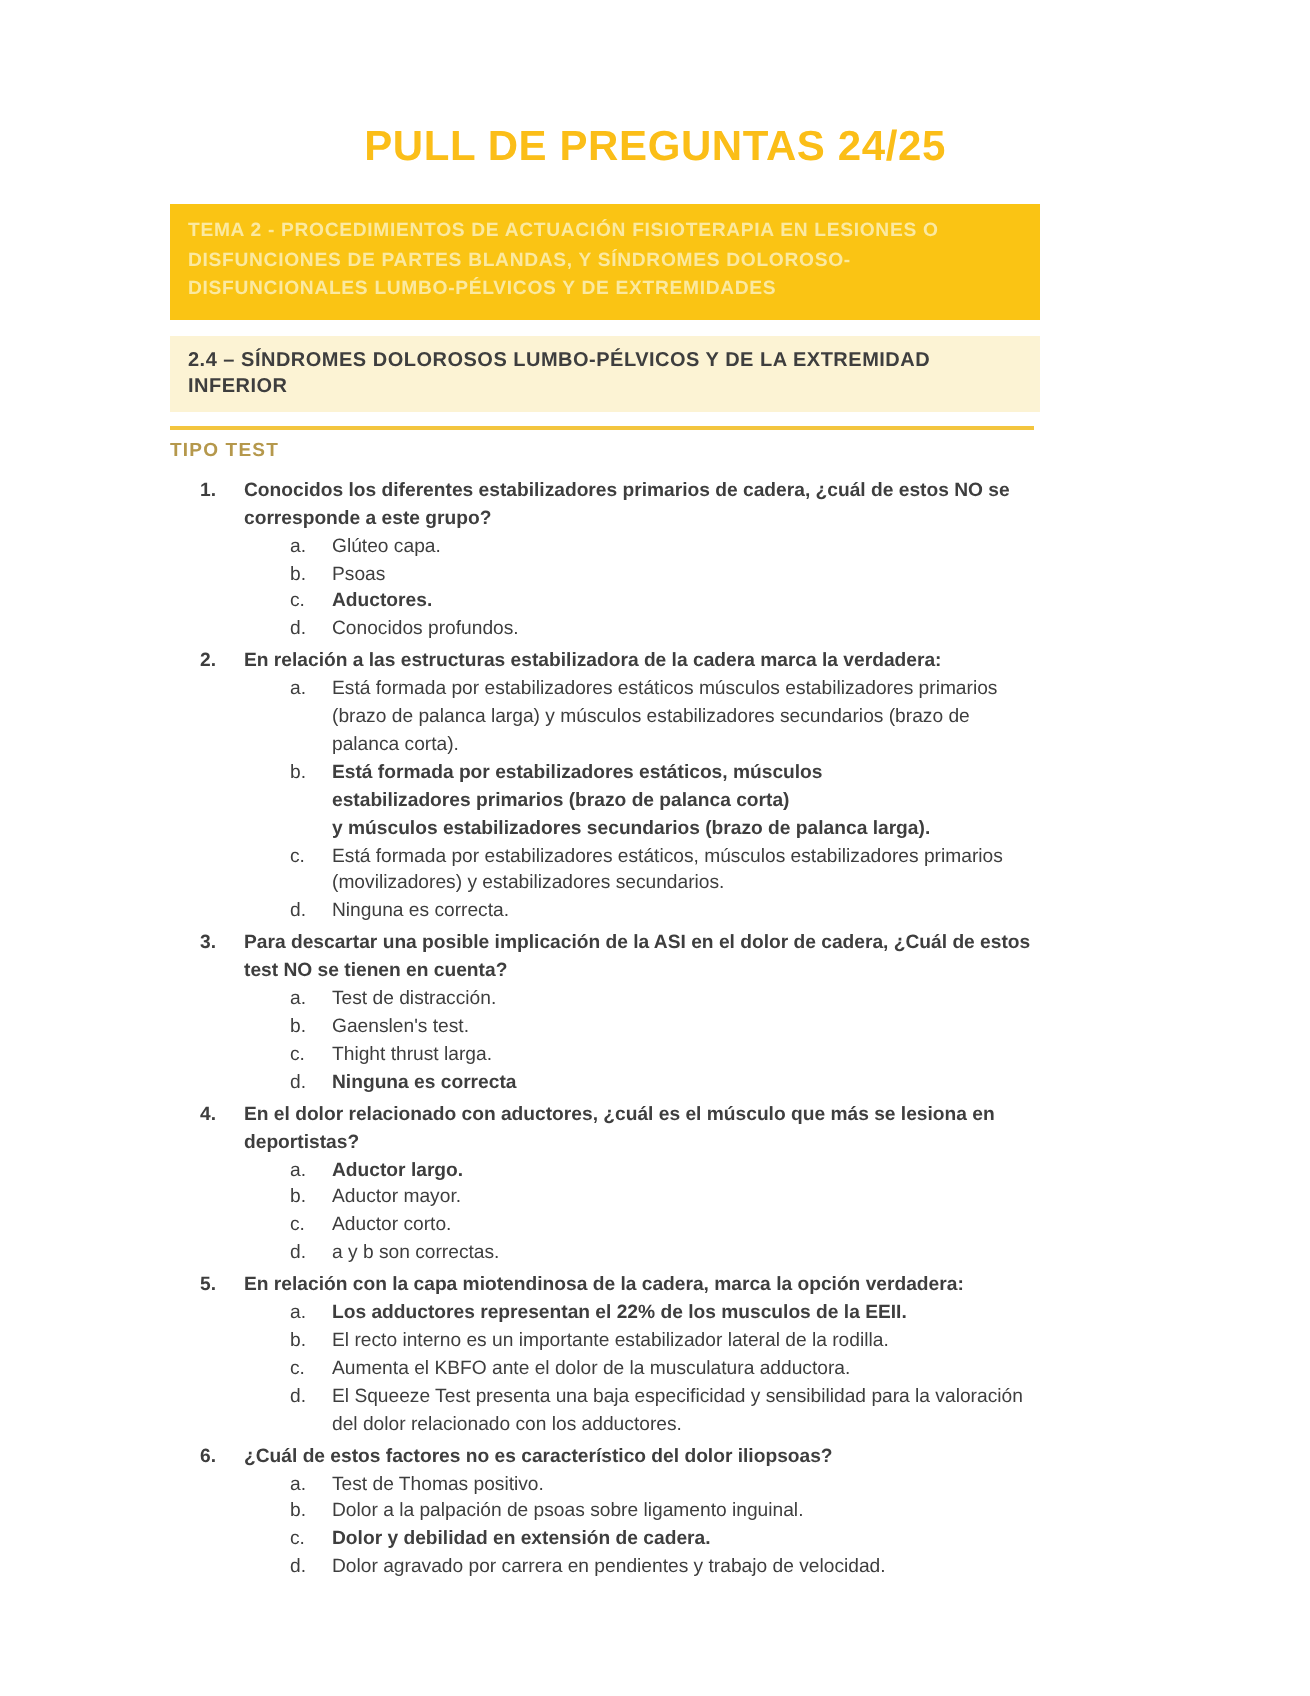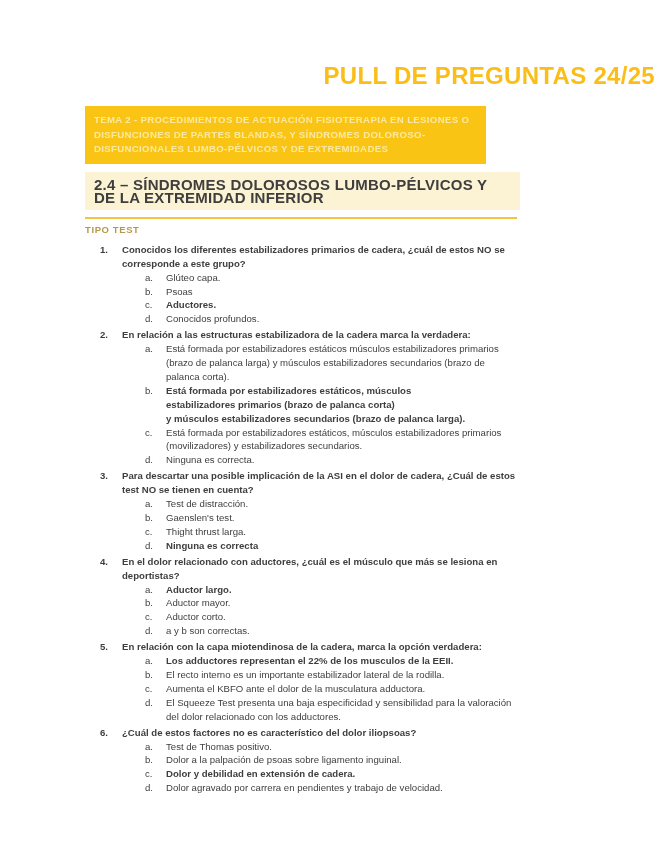--- a/index.html
+++ b/index.html
@@ -12,48 +12,48 @@
   }
   .page {
     position: relative;
     width: 655px; height: 848px;
     background: #ffffff;
     overflow: hidden;
   }
   .title {
     margin: 0;
     padding-top: 62px;
-    text-align: right;
-    font-size: 24px;
+    text-align: center;
+    font-size: 21px;
     font-weight: 700;
     letter-spacing: 0.3px;
     color: #fbbe18;
   }
   .banner {
     margin: 16px 0 0 85px;
-    width: 401px;
+    width: 435px;
     box-sizing: border-box;
     background: #fac414;
     color: #fbe9a0;
     padding: 7px 9px;
     font-size: 9.6px;
     font-weight: 700;
     letter-spacing: 0.35px;
     line-height: 14.6px;
     white-space: pre-line;
     text-transform: uppercase;
   }
   .section {
     margin: 8px 0 0 85px;
     width: 435px;
     box-sizing: border-box;
     background: #fcf3d4;
     color: #3e3e3e;
     padding: 6px 9px;
-    font-size: 15px;
+    font-size: 10px;
     font-weight: 700;
     letter-spacing: 0.25px;
     line-height: 13px;
   }
   .rule {
     margin: 7px 0 0 85px;
     width: 432px;
     height: 2px;
     background: #f3c53e;
   }

